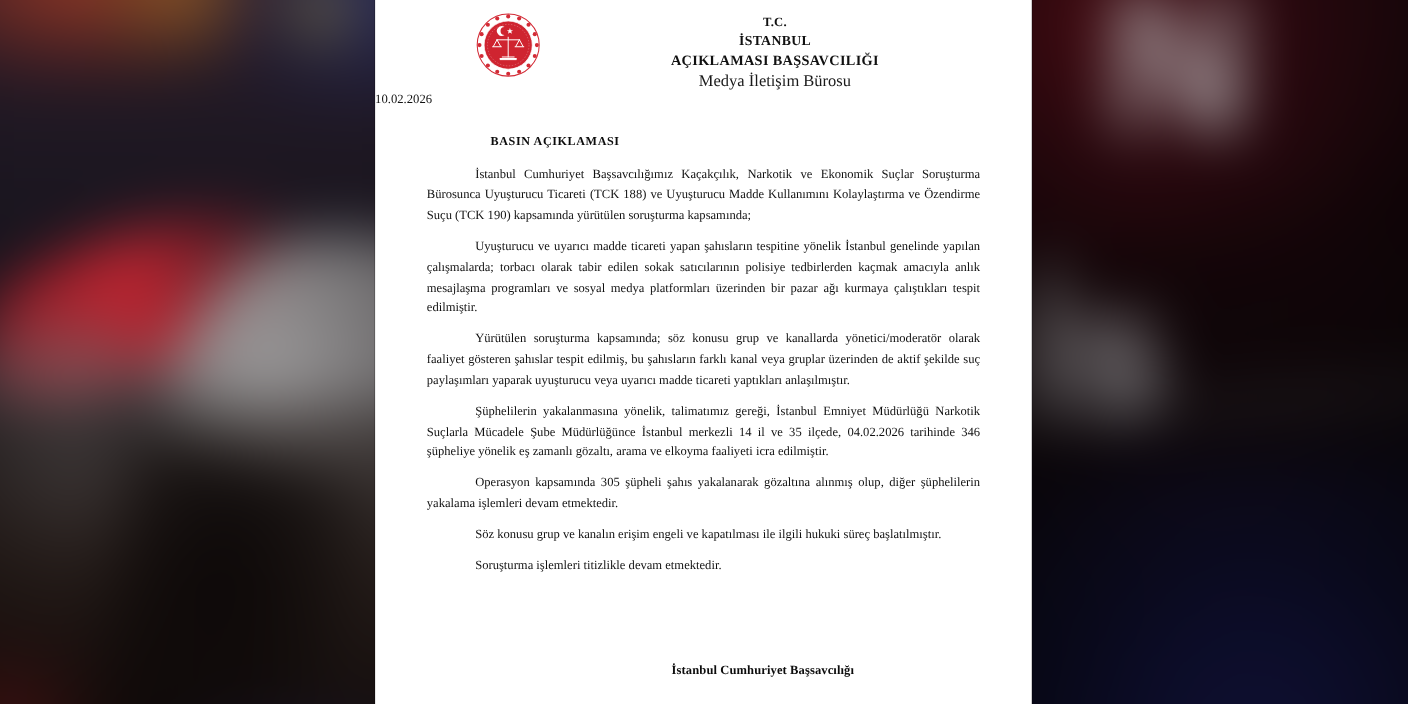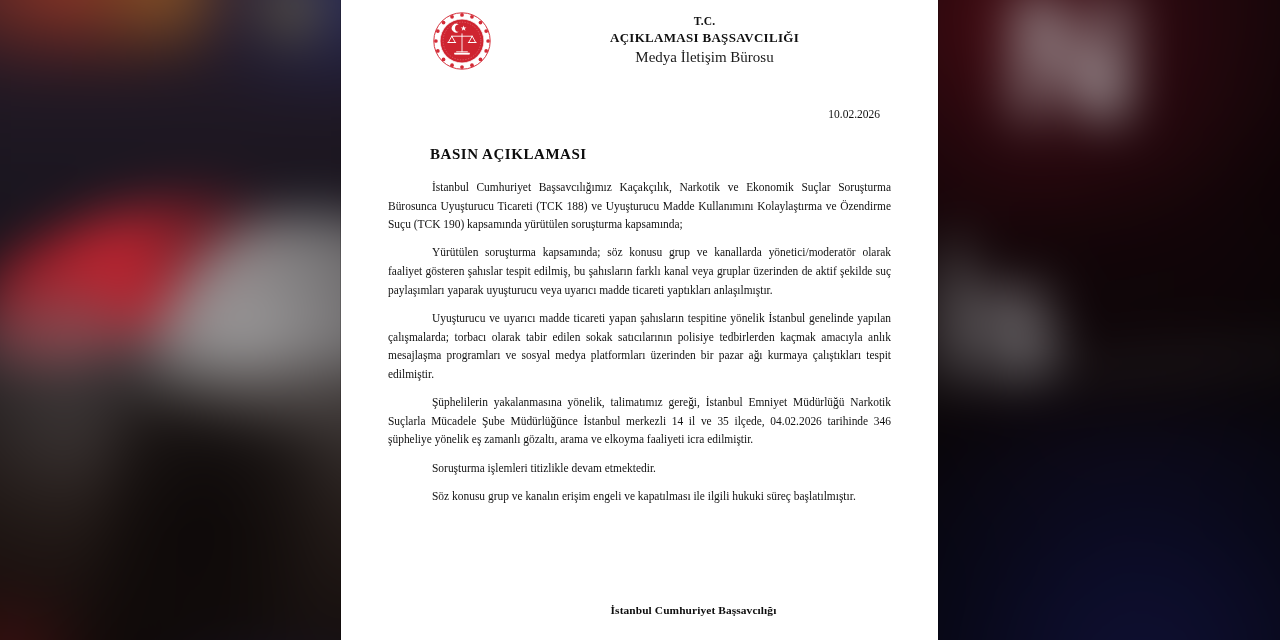--- a/index.html
+++ b/index.html
@@ -213,36 +213,35 @@
   .hl4 {
     font-family: "Liberation Serif", serif;
     font-weight: 400;
     font-size: 15px;
     color: #1a1a1a;
     line-height: 1.4;
     margin-top: 1px;
   }
 
   .doc-date {
-    margin-top: 36px;
-    padding-right: 58px;
-    text-align: right;
+    padding-right: 46px;
     font-size: 11.5px;
     color: #111;
     font-family: "Liberation Serif", serif;
   }
 
   .doc-title {
     margin-top: 26px;
     padding-left: 89px;
     font-weight: 700;
-    font-size: 15px;
+    font-size: 11px;
     letter-spacing: 0.55px;
     color: #0d0d0d;
     font-family: "Liberation Serif", serif;
+    margin-left: 16px;
   }
 
   .body-block {
     margin-top: 15px;
     padding: 0 47px 0 47px;
     box-sizing: border-box;
   }
   .para {
     text-align: justify;
     text-justify: inter-word;
@@ -357,36 +356,38 @@
               <line x1="38" y1="72" x2="62" y2="72"></line>
             </g>
             <g fill="#ffffff">
               <rect x="37" y="69.5" width="26" height="2.2" rx="0.6"></rect>
             </g>
           </svg>
         </div>
 
         <div class="head-text">
           <div class="hl1">T.C.</div>
+          <div class="hl2">İSTANBUL</div>
           <div class="hl3">AÇIKLAMASI BAŞSAVCILIĞI</div>
           <div class="hl4">Medya İletişim Bürosu</div>
         </div>
       </div>
 
       <div class="doc-date">10.02.2026</div>
 
       <div class="doc-title">BASIN AÇIKLAMASI</div>
 
       <div class="body-block">
         <p class="para">İstanbul Cumhuriyet Başsavcılığımız Kaçakçılık, Narkotik ve Ekonomik Suçlar Soruşturma Bürosunca Uyuşturucu Ticareti (TCK 188) ve Uyuşturucu Madde Kullanımını Kolaylaştırma ve Özendirme Suçu (TCK 190) kapsamında yürütülen soruşturma kapsamında;</p>
+        <p class="para">Uyuşturucu ve uyarıcı madde ticareti yapan şahısların tespitine yönelik İstanbul genelinde yapılan çalışmalarda; torbacı olarak tabir edilen sokak satıcılarının polisiye tedbirlerden kaçmak amacıyla anlık mesajlaşma programları ve sosyal medya platformları üzerinden bir pazar ağı kurmaya çalıştıkları tespit edilmiştir.</p>
         <p class="para">Yürütülen soruşturma kapsamında; söz konusu grup ve kanallarda yönetici/moderatör olarak faaliyet gösteren şahıslar tespit edilmiş, bu şahısların farklı kanal veya gruplar üzerinden de aktif şekilde suç paylaşımları yaparak uyuşturucu veya uyarıcı madde ticareti yaptıkları anlaşılmıştır.</p>
-        <p class="para">Uyuşturucu ve uyarıcı madde ticareti yapan şahısların tespitine yönelik İstanbul genelinde yapılan çalışmalarda; torbacı olarak tabir edilen sokak satıcılarının polisiye tedbirlerden kaçmak amacıyla anlık mesajlaşma programları ve sosyal medya platformları üzerinden bir pazar ağı kurmaya çalıştıkları tespit edilmiştir.</p>
         <p class="para">Şüphelilerin yakalanmasına yönelik, talimatımız gereği, İstanbul Emniyet Müdürlüğü Narkotik Suçlarla Mücadele Şube Müdürlüğünce İstanbul merkezli 14 il ve 35 ilçede, 04.02.2026 tarihinde 346 şüpheliye yönelik eş zamanlı gözaltı, arama ve elkoyma faaliyeti icra edilmiştir.</p>
+        <p class="para">Operasyon kapsamında 305 şüpheli şahıs yakalanarak gözaltına alınmış olup, diğer şüphelilerin yakalama işlemleri devam etmektedir.</p>
+        <p class="para short">Söz konusu grup ve kanalın erişim engeli ve kapatılması ile ilgili hukuki süreç başlatılmıştır.</p>
         <p class="para short">Soruşturma işlemleri titizlikle devam etmektedir.</p>
-        <p class="para short">Söz konusu grup ve kanalın erişim engeli ve kapatılması ile ilgili hukuki süreç başlatılmıştır.</p>
       </div>
 
       <div class="sig">İstanbul Cumhuriyet Başsavcılığı</div>
 
     </div>
   </div>
 
 </div>
 
 </body></html>

